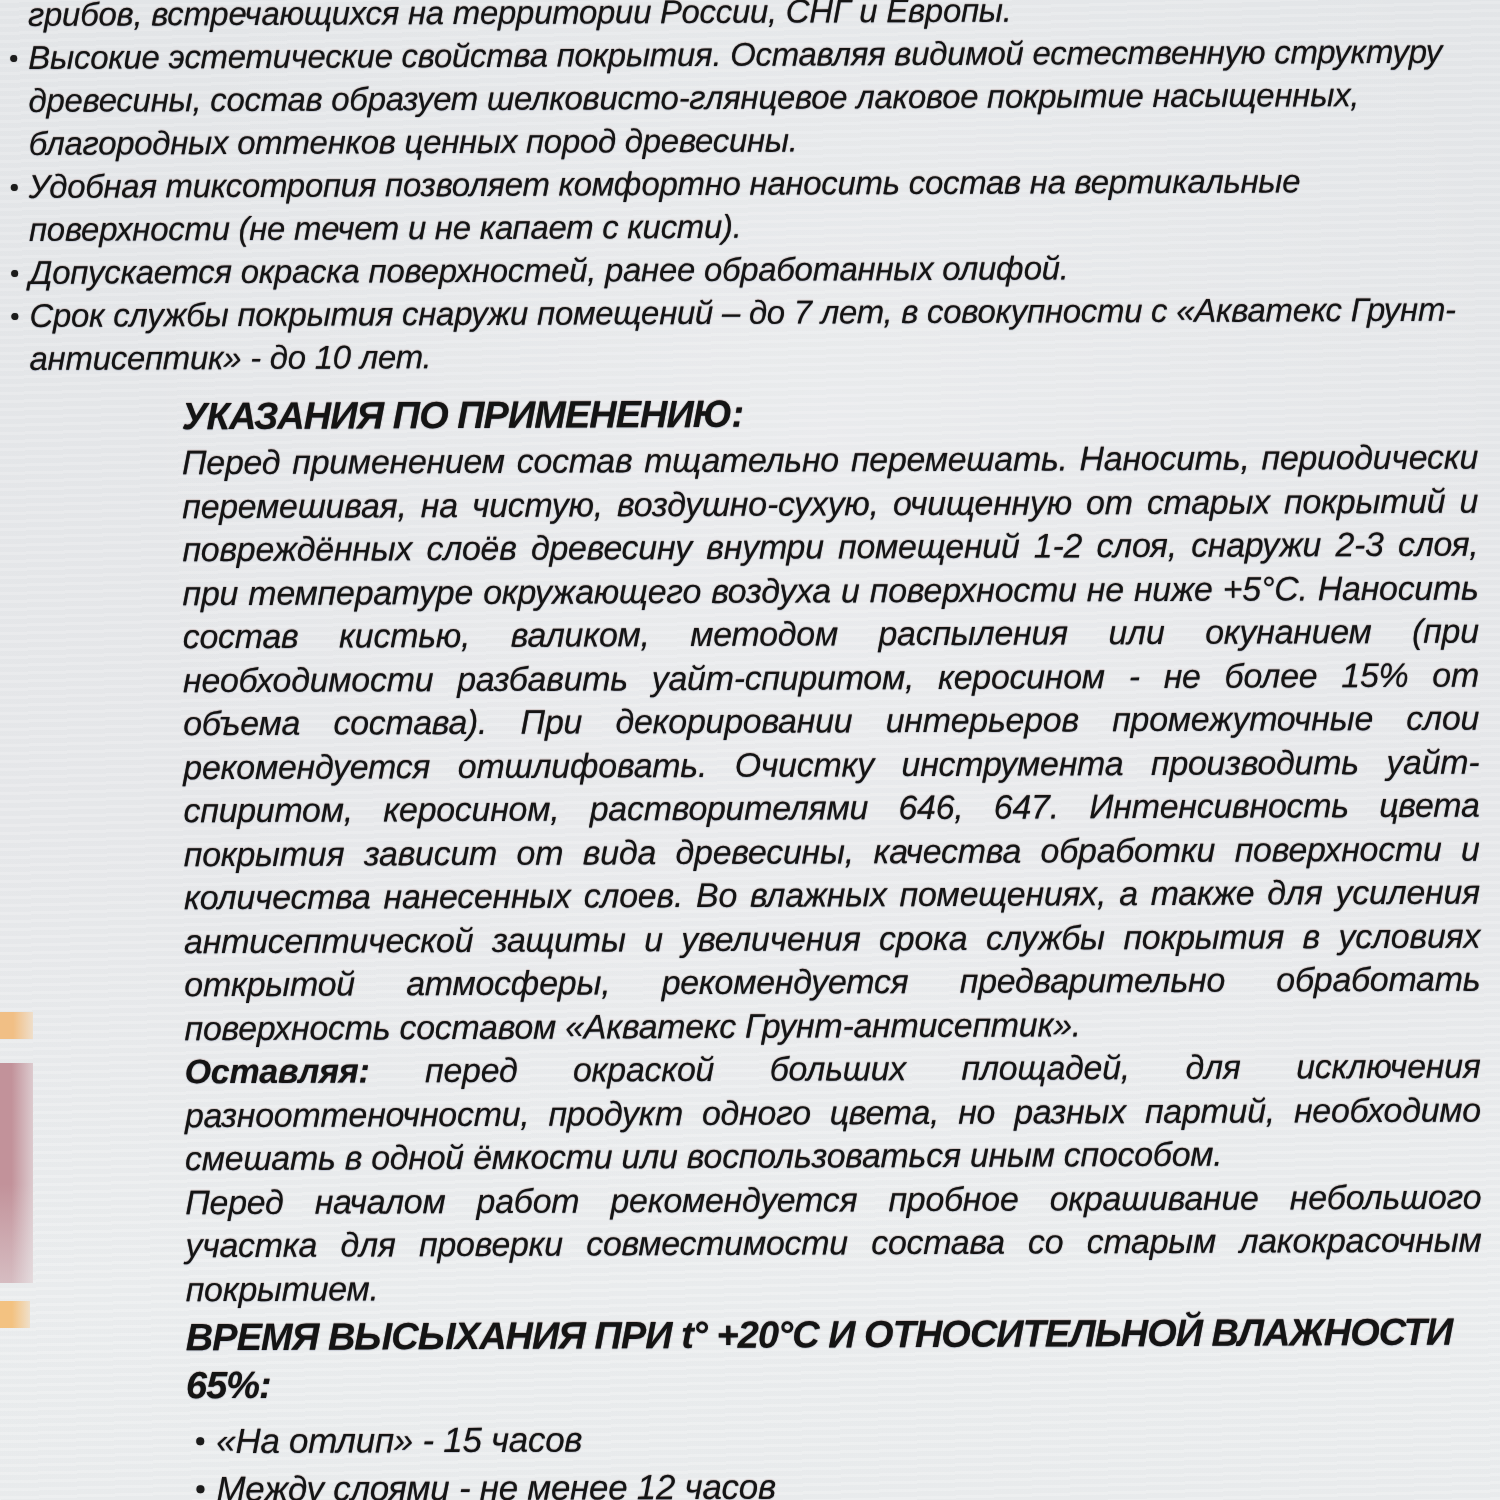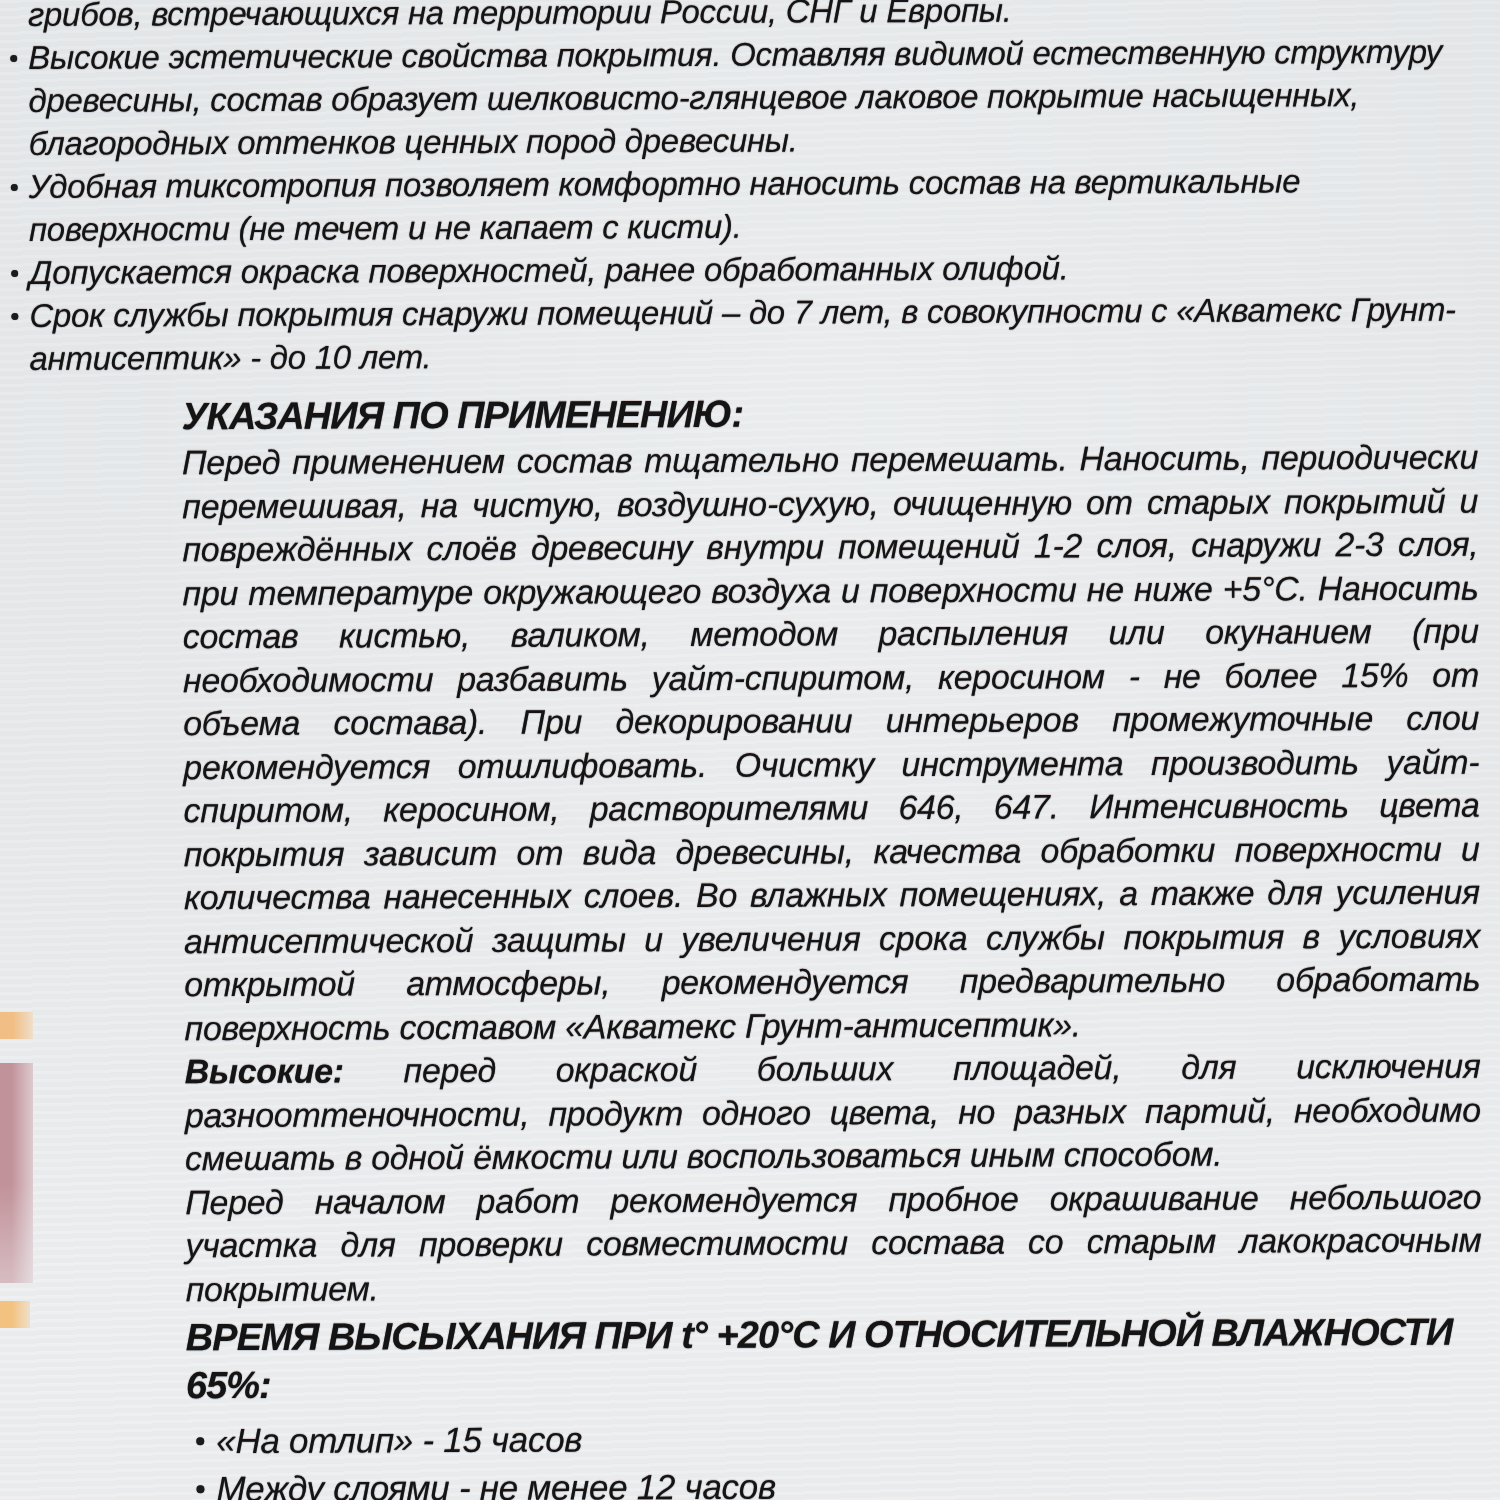--- a/index.html
+++ b/index.html
@@ -114,21 +114,21 @@
         <span>Срок службы покрытия снаружи помещений – до 7 лет, в совокупности с «Акватекс Грунт-антисептик» - до 10 лет.</span>
       </div>
     </div>
 
     <div class="main">
       <div class="usage-heading">УКАЗАНИЯ ПО ПРИМЕНЕНИЮ:</div>
 
       <p class="para">Перед применением состав тщательно перемешать. Наносить, периодически перемешивая, на чистую, воздушно-сухую, очищенную от старых покрытий и повреждённых слоёв древесину внутри помещений 1-2 слоя, снаружи 2-3 слоя, при температуре окружающего воздуха и поверхности не ниже +5°С. Наносить состав кистью, валиком, методом распыления или окунанием (при необходимости разбавить уайт-спиритом, керосином - не более 15% от объема состава). При декорировании интерьеров промежуточные слои рекомендуется отшлифовать. Очистку инструмента производить уайт-спиритом, керосином, растворителями 646, 647. Интенсивность цвета покрытия зависит от вида древесины, качества обработки поверхности и количества нанесенных слоев. Во влажных помещениях, а также для усиления антисептической защиты и увеличения срока службы покрытия в условиях открытой атмосферы, рекомендуется предварительно обработать поверхность составом «Акватекс Грунт-антисептик».</p>
 
       <p class="para">
-        <b>Высокие:</b>
+        <b>Оставляя:</b>
         <span>перед окраской больших площадей, для исключения разнооттеночности, продукт одного цвета, но разных партий, необходимо смешать в одной ёмкости или воспользоваться иным способом.</span>
       </p>
 
       <p class="para">Перед началом работ рекомендуется пробное окрашивание небольшого участка для проверки совместимости состава со старым лакокрасочным покрытием.</p>
 
       <div class="drying-heading">ВРЕМЯ ВЫСЫХАНИЯ ПРИ t° +20°С И ОТНОСИТЕЛЬНОЙ ВЛАЖНОСТИ 65%:</div>
 
       <div class="drying-list">
         <div class="bullet-row">
           <span class="dot"></span>

